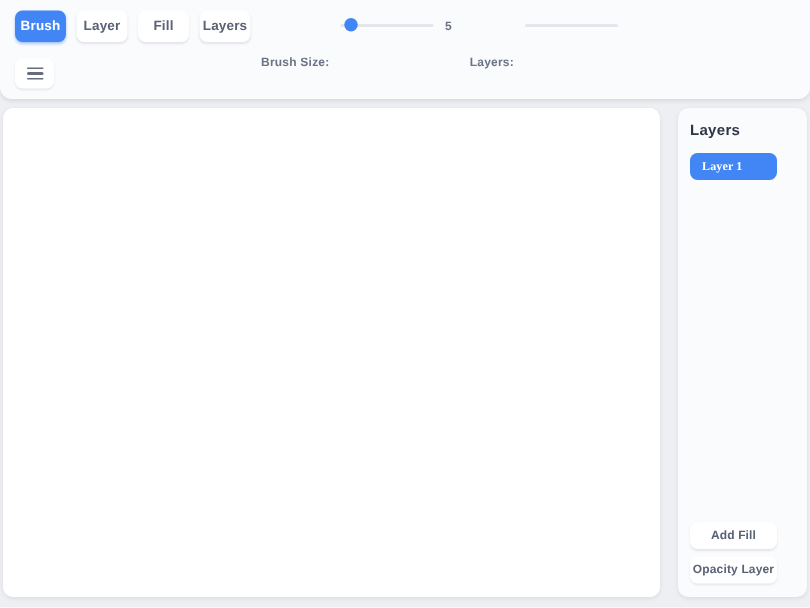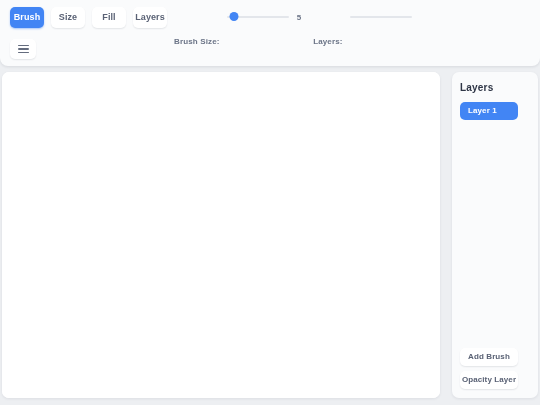--- a/index.html
+++ b/index.html
@@ -212,20 +212,21 @@
     height: 18px;
     border-radius: 5px;
     background: #eef0f3;
     color: #5a6275;
     font-size: 8px;
     font-weight: bold;
     line-height: 18px;
     padding: 0 8px;
     cursor: pointer;
     letter-spacing: 0.1px;
+    font-family: Liberation Serif, serif;
   }
 
   .layer-item.selected {
     background: #4285f4;
     color: #ffffff;
   }
 
   .layers-spacer { flex: 1 1 auto; }
 
   .layer-actions {
@@ -253,21 +254,21 @@
 </head>
 <body>
 
 <div id="app">
 
   <div class="toolbar">
 
     <div class="toolbar-row">
 
       <button class="tool-btn active">Brush</button>
-      <button class="tool-btn">Size</button>
+      <button class="tool-btn">Layer</button>
       <button class="tool-btn">Fill</button>
       <button class="tool-btn">Layers</button>
 
       <div class="slider-group">
         <span class="slider-label">Brush Size:</span>
         <span class="slider">
           <span class="track"></span>
           <span class="thumb" id="thumb-brush" style="left: 12%;"></span>
         </span>
         <span class="slider-value">5</span>
@@ -302,18 +303,18 @@
   <div class="layers-panel">
     <div class="layers-title">Layers</div>
 
     <div class="layer-list">
       <div class="layer-item selected">Layer 1</div>
     </div>
 
     <div class="layers-spacer"></div>
 
     <div class="layer-actions">
-      <button class="layer-action-btn">Add Brush</button>
+      <button class="layer-action-btn">Add Fill</button>
       <button class="layer-action-btn">Opacity Layer</button>
     </div>
   </div>
 
 </div>
 
 </body></html>

